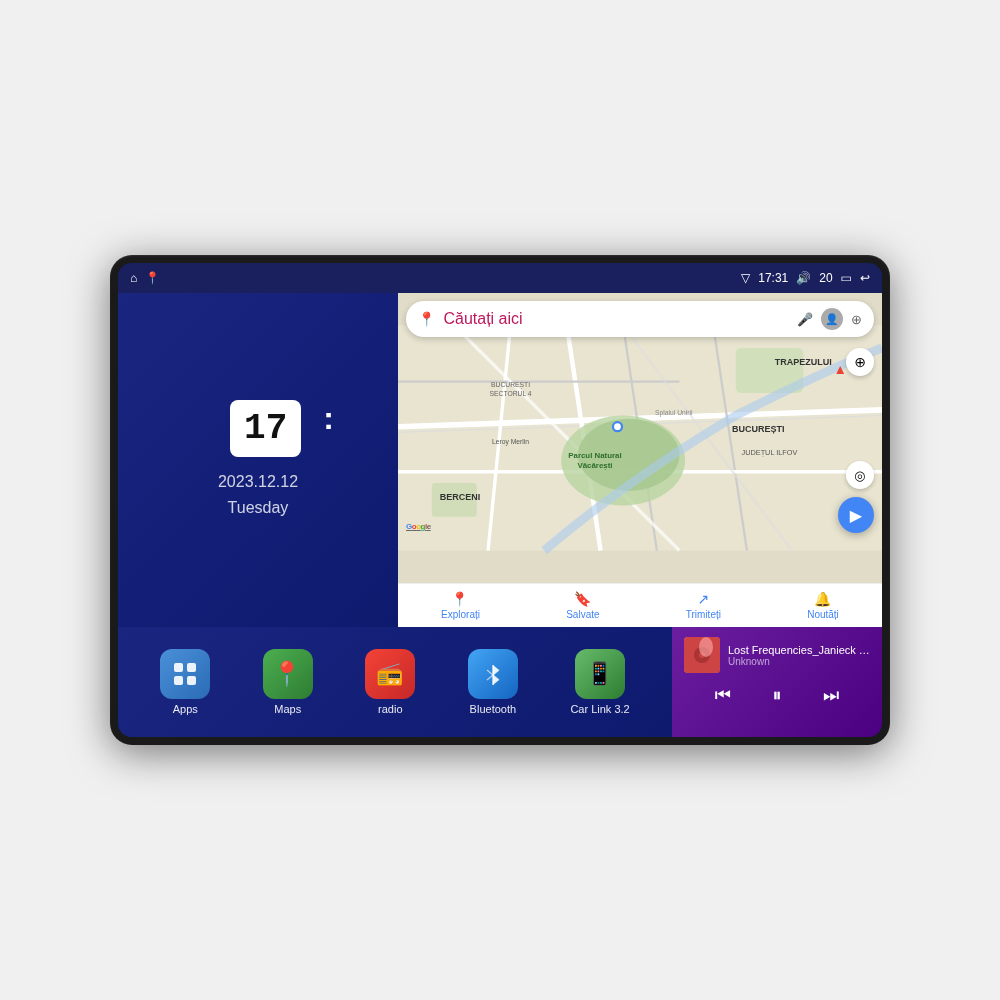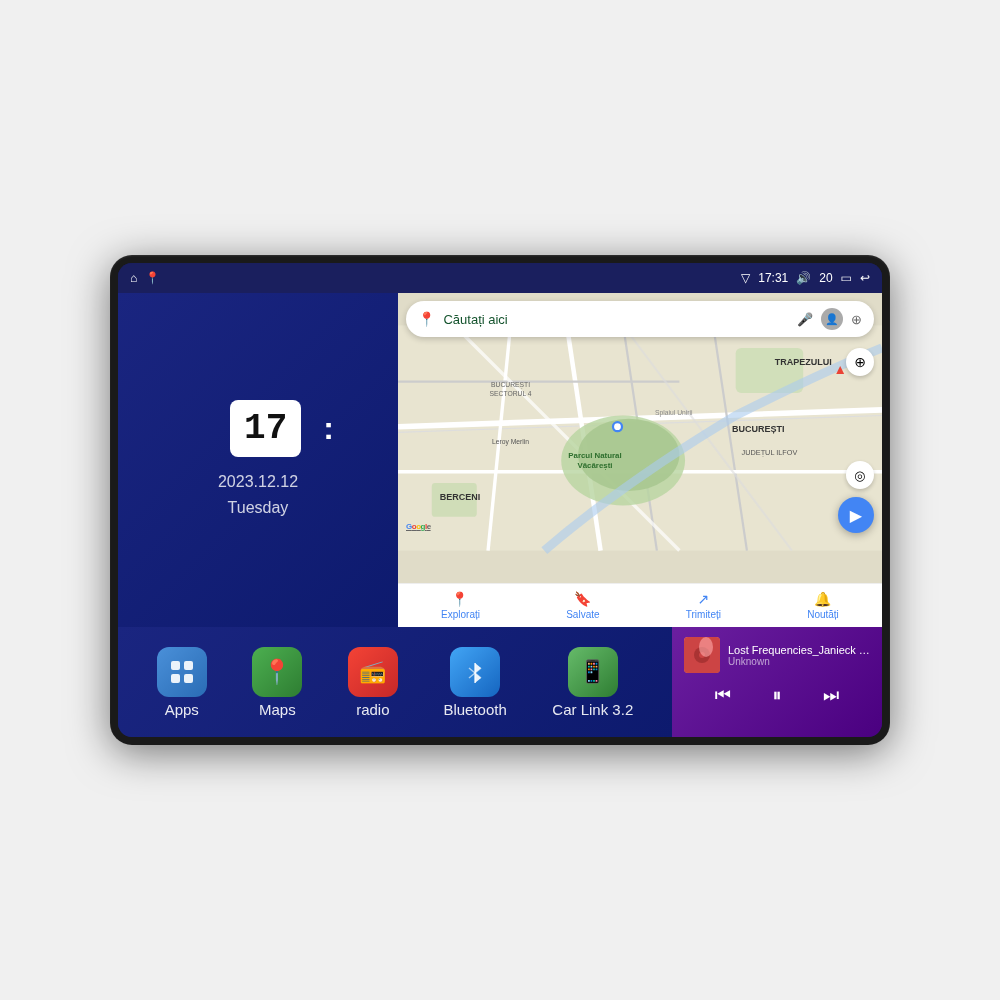--- a/index.html
+++ b/index.html
@@ -82,21 +82,20 @@
       flex-direction: column;
       align-items: center;
       justify-content: center;
       padding: 20px;
       flex-shrink: 0;
       gap: 12px;
     }
 
     .clock-display {
       display: flex;
-      align-items: center;
       gap: 22px;
       margin-left: 48px;
     }
 
     .clock-digit-block {
       background: white;
       border-radius: 8px;
       padding: 8px 14px;
       font-size: 36px;
       font-weight: bold;
@@ -139,22 +138,22 @@
       border-radius: 24px;
       height: 36px;
       display: flex;
       align-items: center;
       padding: 0 12px;
       gap: 8px;
       box-shadow: 0 2px 6px rgba(0,0,0,0.2);
     }
 
     .map-search-text {
-      font-size: 13px;
-      color: #14532d;
+      font-size: 16px;
+      color: #be185d;
       flex: 1;
     }
 
     .map-search-icons {
       display: flex;
       gap: 8px;
       align-items: center;
     }
 
     
@@ -217,21 +216,21 @@
       width: 50px;
       height: 50px;
       border-radius: 12px;
       display: flex;
       align-items: center;
       justify-content: center;
       font-size: 22px;
     }
 
     .app-icon-label {
-      font-size: 15px;
+      font-size: 11px;
       color: rgba(255,255,255,0.9);
       text-align: center;
     }
 
     
     .music-player {
       width: 210px;
       background: linear-gradient(135deg, #6b1fa0 0%, #4a0080 100%);
       display: flex;
       flex-direction: column;

